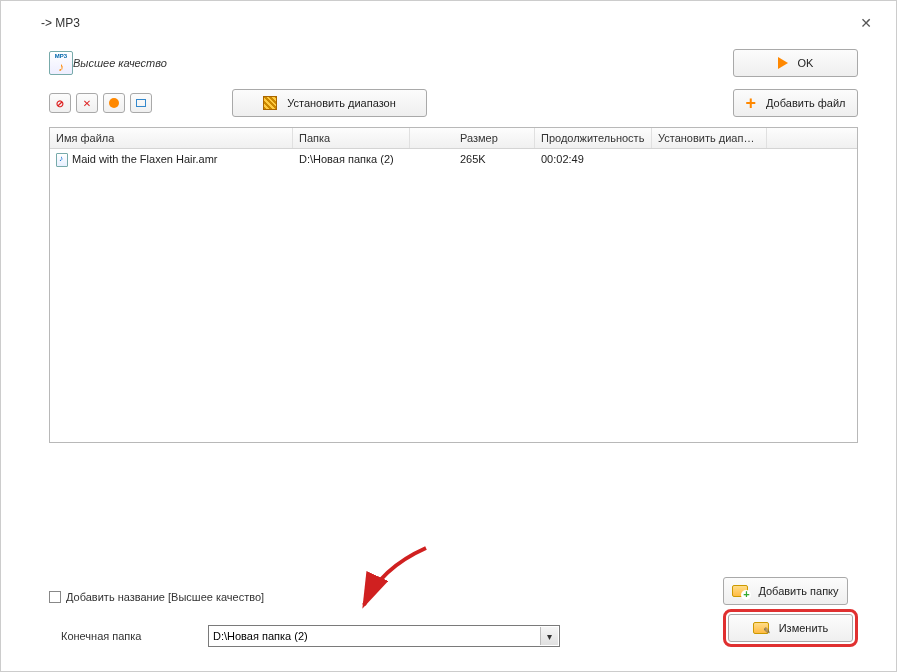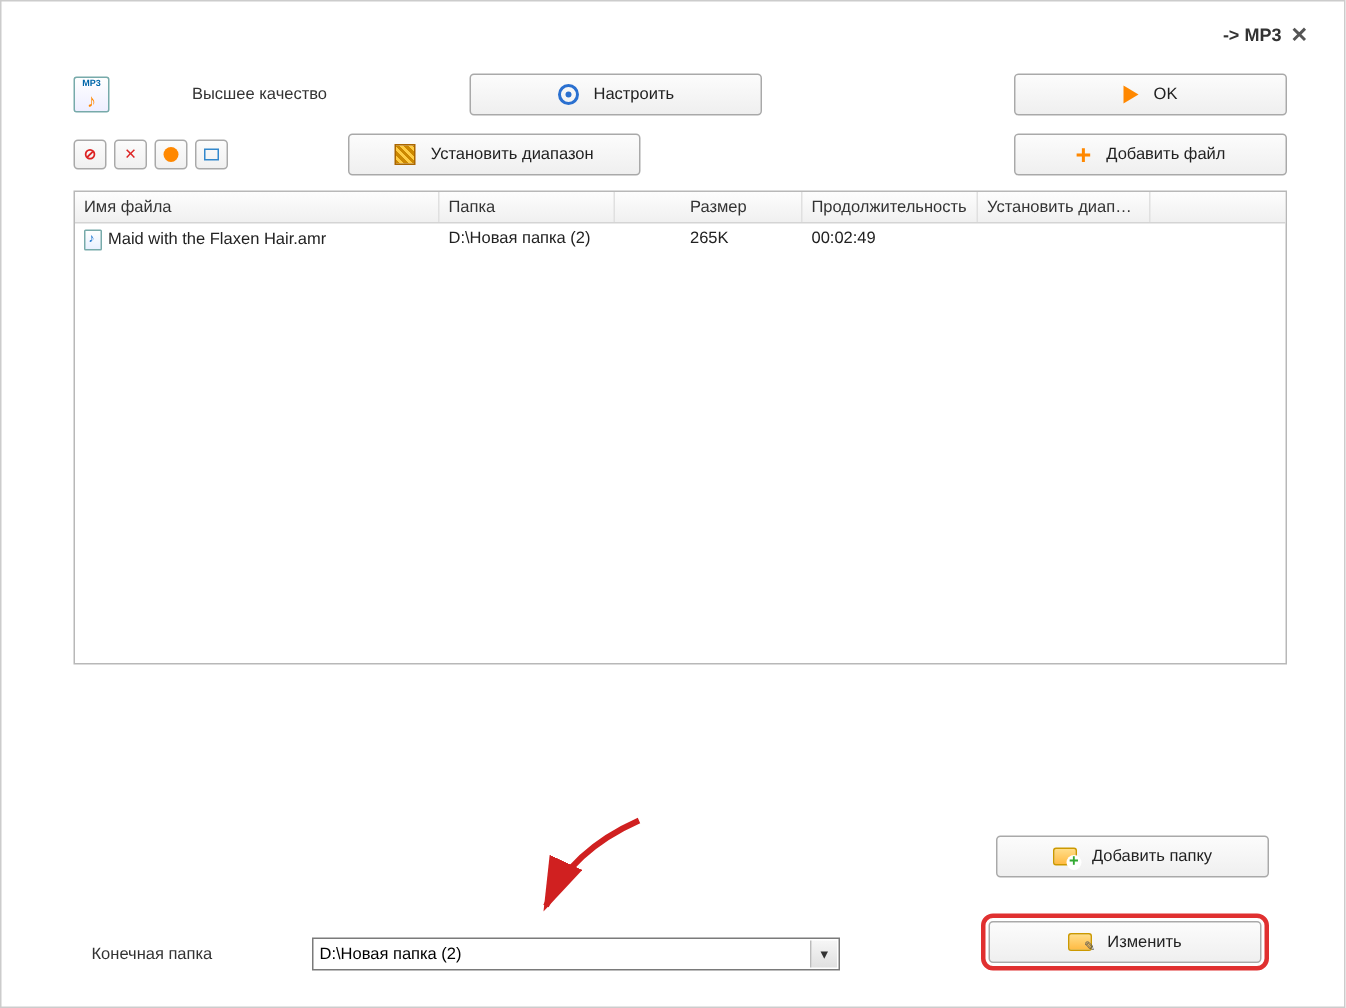--- a/index.html
+++ b/index.html
@@ -1,26 +1,26 @@
 <!DOCTYPE html>
 <html><head>
 <meta charset="utf-8">
 <style>
 * { box-sizing: border-box; margin: 0; padding: 0; font-family: 'Segoe UI', Tahoma, sans-serif; }
 body { background: #fff; width: 897px; height: 672px; position: relative; border: 1px solid #ccc; }
-.titlebar { display: flex; align-items: center; justify-content: flex-end; padding: 12px 18px 8px 40px; font-size: 12px; font-weight: bold; }
+.titlebar { display: flex; align-items: center; justify-content: space-between; padding: 12px 18px 8px 40px; font-size: 12px; }
 .titlebar-text { color: #333; }
 .close-x { font-size: 14px; color: #555; cursor: pointer; padding: 2px 6px; }
 .toprow { display: flex; align-items: center; padding: 8px 38px 4px 48px; }
 .mp3-icon { width: 24px; height: 24px; background: linear-gradient(#fff,#eef); border:1px solid #7aa; border-radius:2px; position:relative; display:flex; align-items:flex-start; justify-content:center; }
 .mp3-icon::before { content:"MP3"; font-size:6px; color:#06a; font-weight:bold; position:absolute; top:1px; }
 .mp3-icon::after { content:"♪"; color:#f80; font-size:12px; position:absolute; bottom:0; }
-.quality-label { margin-left: 55px; font-size: 11px; color: #333; }
+.quality-label { font-size: 11px; color: #333; font-style: italic; }
 .big-btn { display:flex; align-items:center; justify-content:center; gap:10px; height:28px; background:linear-gradient(#fcfcfc,#efefef); border:1px solid #a9a9a9; border-radius:3px; font-size:11px; color:#222; cursor:pointer; }
-.btn-155 { width:182px; }
+.btn-155 { width:125px; }
 .btn-195 { width:195px; }
 .btn-col-right { margin-left:auto; }
 .btn-col-mid { margin-left:95px; }
 .secondrow { display:flex; align-items:center; padding: 8px 38px 10px 48px; }
 .iconbar { display:flex; gap:5px; }
 .small-btn { width:22px; height:20px; background:linear-gradient(#fcfcfc,#f0f0f0); border:1px solid #a9a9a9; border-radius:3px; display:flex; align-items:center; justify-content:center; cursor:pointer; font-size:10px; }
 .icon-gear { width:14px;height:14px;border-radius:50%;border:2px solid #2a70d0;position:relative;}
 .icon-gear::after{content:"";position:absolute;left:3px;top:3px;width:4px;height:4px;border-radius:50%;background:#2a70d0;}
 .icon-range { width:14px;height:14px;background:repeating-linear-gradient(45deg,#c80,#c80 2px,#fc4 2px,#fc4 4px);border:1px solid #a60;}
 .icon-arrow { width:0;height:0;border-top:6px solid transparent;border-bottom:6px solid transparent;border-left:10px solid #f80;}
@@ -44,40 +44,36 @@
 .file-icon::after{content:"♪";color:#06c;font-size:8px;position:absolute;left:2px;top:0;}
 .bottom-area { position:absolute; left:48px; right:38px; bottom:24px; }
 .addname-row { display:flex; align-items:center; margin-bottom:22px; }
 .chk { width:12px;height:12px;border:1px solid #888;background:#fff;margin-right:5px;cursor:pointer; }
 .addname-label { font-size:11px; color:#333; }
 .dest-row { display:flex; align-items:center;margin-left:12px; }
 .dest-label { font-size:11px; color:#333; width:147px; }
 .combo { flex:0 0 352px; height:22px; border:1px solid #7a7a7a; background:#fff; display:flex; align-items:center; padding:0 4px; font-size:11px; position:relative; cursor:pointer;}
 .combo-btn { position:absolute; right:1px; top:1px; bottom:1px; width:18px; background:linear-gradient(#f6f6f6,#e0e0e0); border-left:1px solid #bbb; display:flex; align-items:center; justify-content:center; }
 .combo-btn::after { content:"▾"; font-size:10px; color:#333; }
-.right-btns { position:absolute; right:12px; bottom:0; display:flex; flex-direction:column; gap:24px; align-items:flex-end; }
+.right-btns { position:absolute; right:0; bottom:0; display:flex; flex-direction:column; gap:4px; }
 .highlight-frame { border:3px solid #e03030; border-radius:8px; padding:2px; }
 .arrow-annot { position:absolute; left:355px; bottom:44px; pointer-events:none; }
 .arrow-annot svg { overflow:visible; }
 </style>
 </head>
 <body>
 
 <div class="titlebar">
   <span class="titlebar-text">-&gt; MP3</span>
   <span class="close-x">✕</span>
 </div>
 
 <div class="toprow">
   <div class="mp3-icon"></div>
   <span class="quality-label">Высшее качество</span>
-  <button class="big-btn btn-195 btn-col-mid">
-    <span class="icon-gear"></span>
-    <span>Настроить</span>
-  </button>
   <button class="big-btn btn-155 btn-col-right">
     <span class="icon-arrow"></span>
     <span>OK</span>
   </button>
 </div>
 
 <div class="secondrow">
   <div class="iconbar">
     <button class="small-btn">
         <span style="color:#d22;font-weight:bold">⊘</span>
@@ -115,20 +111,24 @@
     <div class="col-name"><span class="file-icon"></span><span>Maid with the Flaxen Hair.amr</span></div>
     <div class="col-folder">D:\Новая папка (2)</div>
     <div class="col-size">265K</div>
     <div class="col-dur">00:02:49</div>
     <div class="col-range"></div>
     <div class="col-rest"></div>
   </div>
 </div>
 
 <div class="bottom-area">
+  <div class="addname-row">
+    <div class="chk"></div>
+    <span class="addname-label">Добавить название [Высшее качество]</span>
+  </div>
   <div class="dest-row">
     <span class="dest-label">Конечная папка</span>
     <div class="combo">
       <span>D:\Новая папка (2)</span>
       <div class="combo-btn"></div>
     </div>
   </div>
   <div class="right-btns">
     <button class="big-btn btn-155">
       <span class="icon-folder-add"></span>

